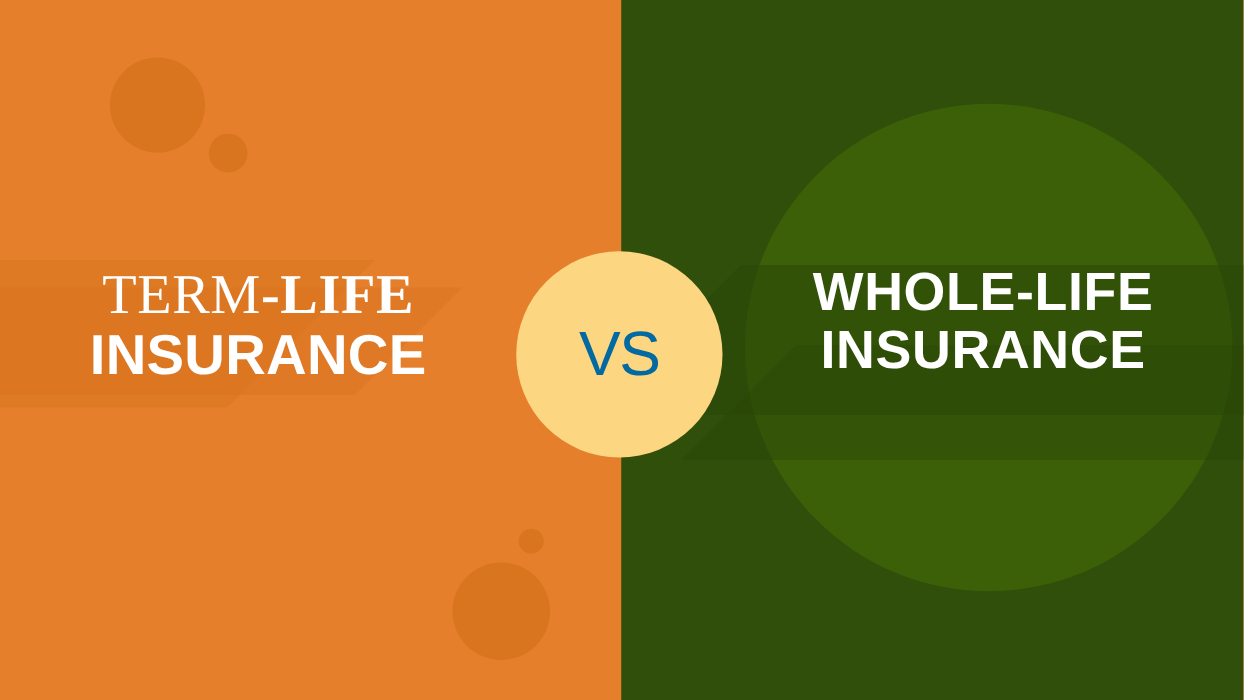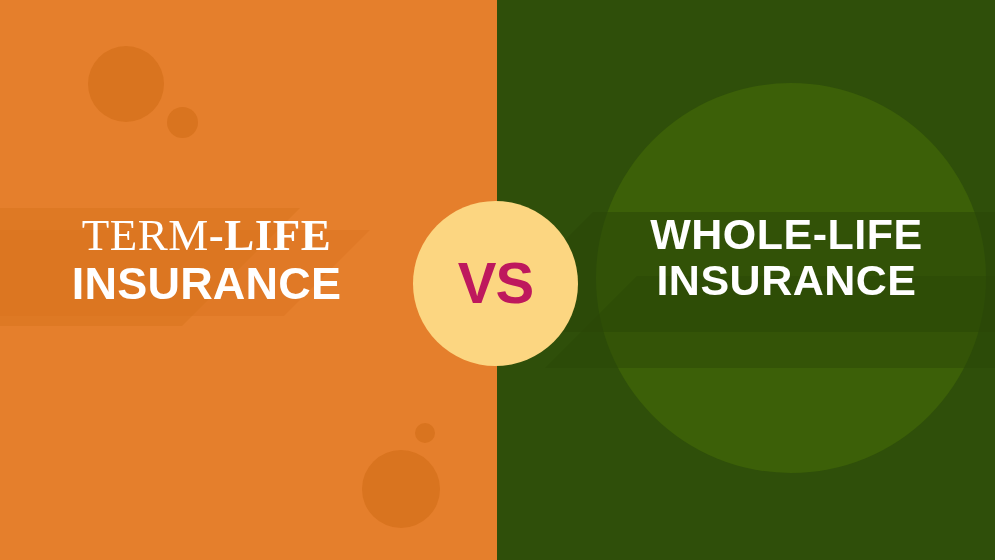--- a/index.html
+++ b/index.html
@@ -142,23 +142,23 @@
     top: 201px;
     width: 165px;
     height: 165px;
     border-radius: 50%;
     background: #fcd681;
     display: flex;
     align-items: center;
     justify-content: center;
   }
   #vs-label {
-    color: #be185d;
-    font-size: 58px;
-    font-weight: 700;
+    color: #0369a1;
+    font-size: 50px;
+    font-weight: 400;
     letter-spacing: -1px;
     line-height: 1;
     margin-top: -2px;
   }
 </style>
 </head>
 <body>
 
 <div id="stage">
 

